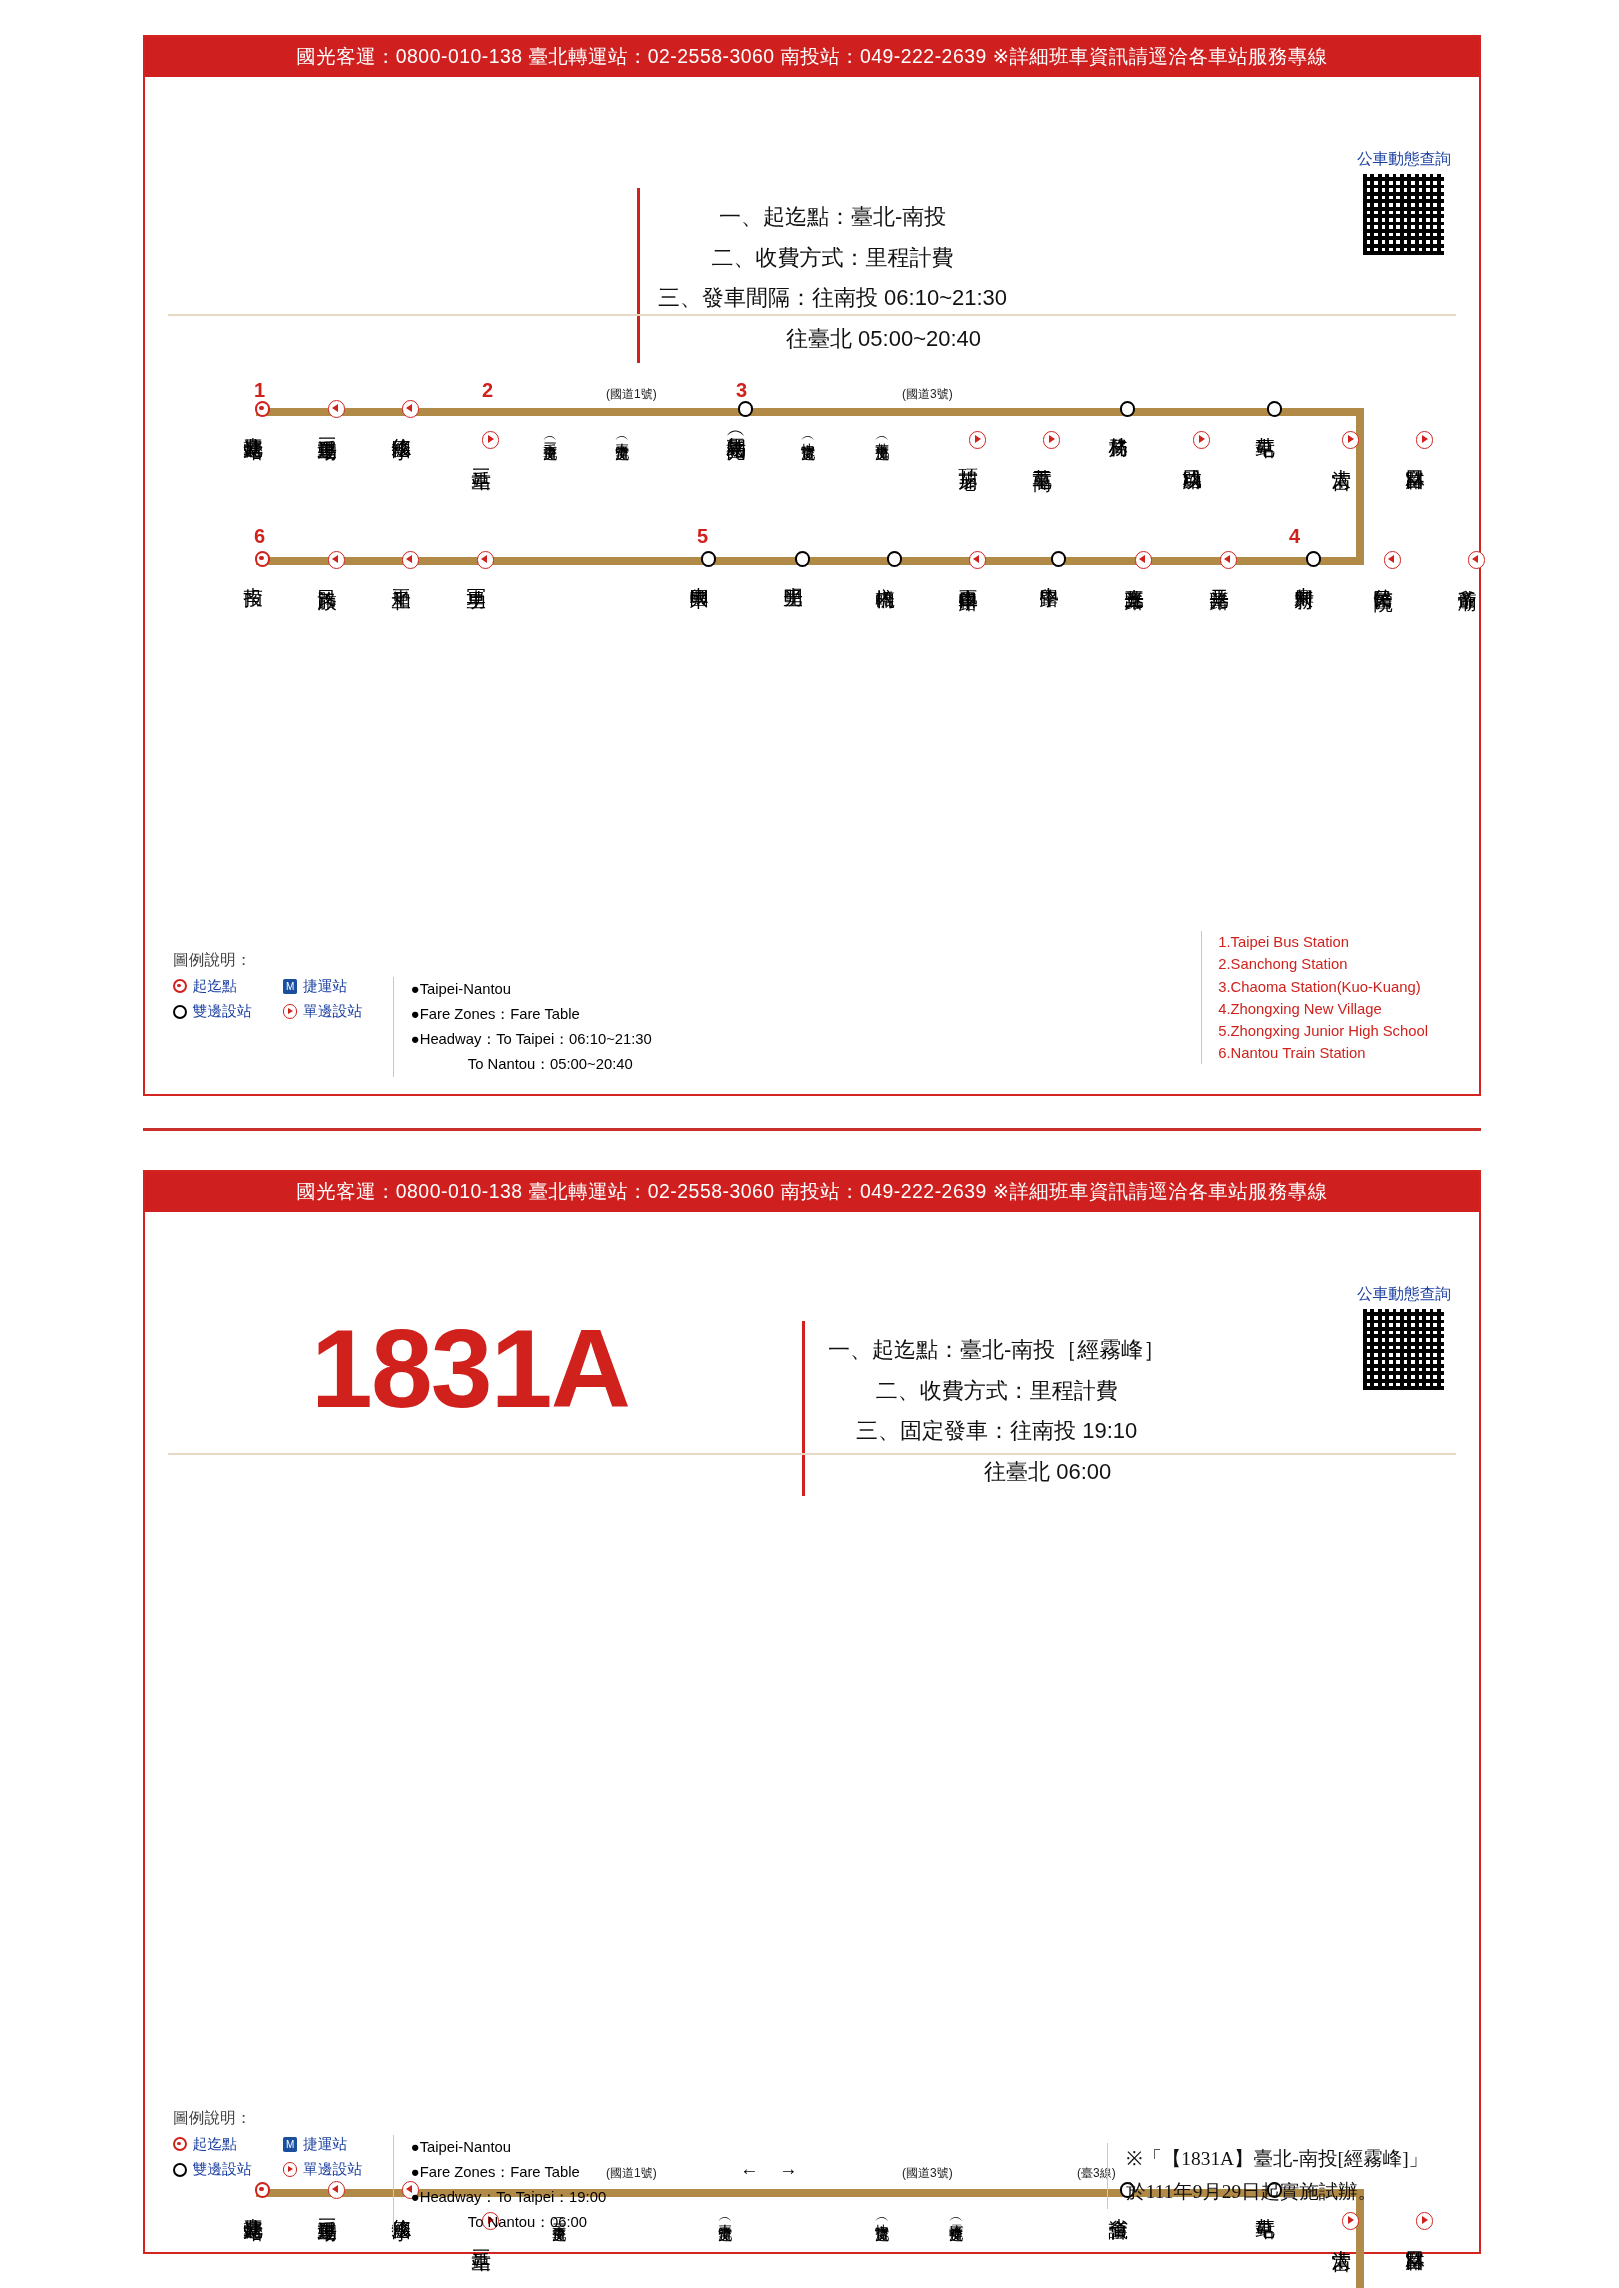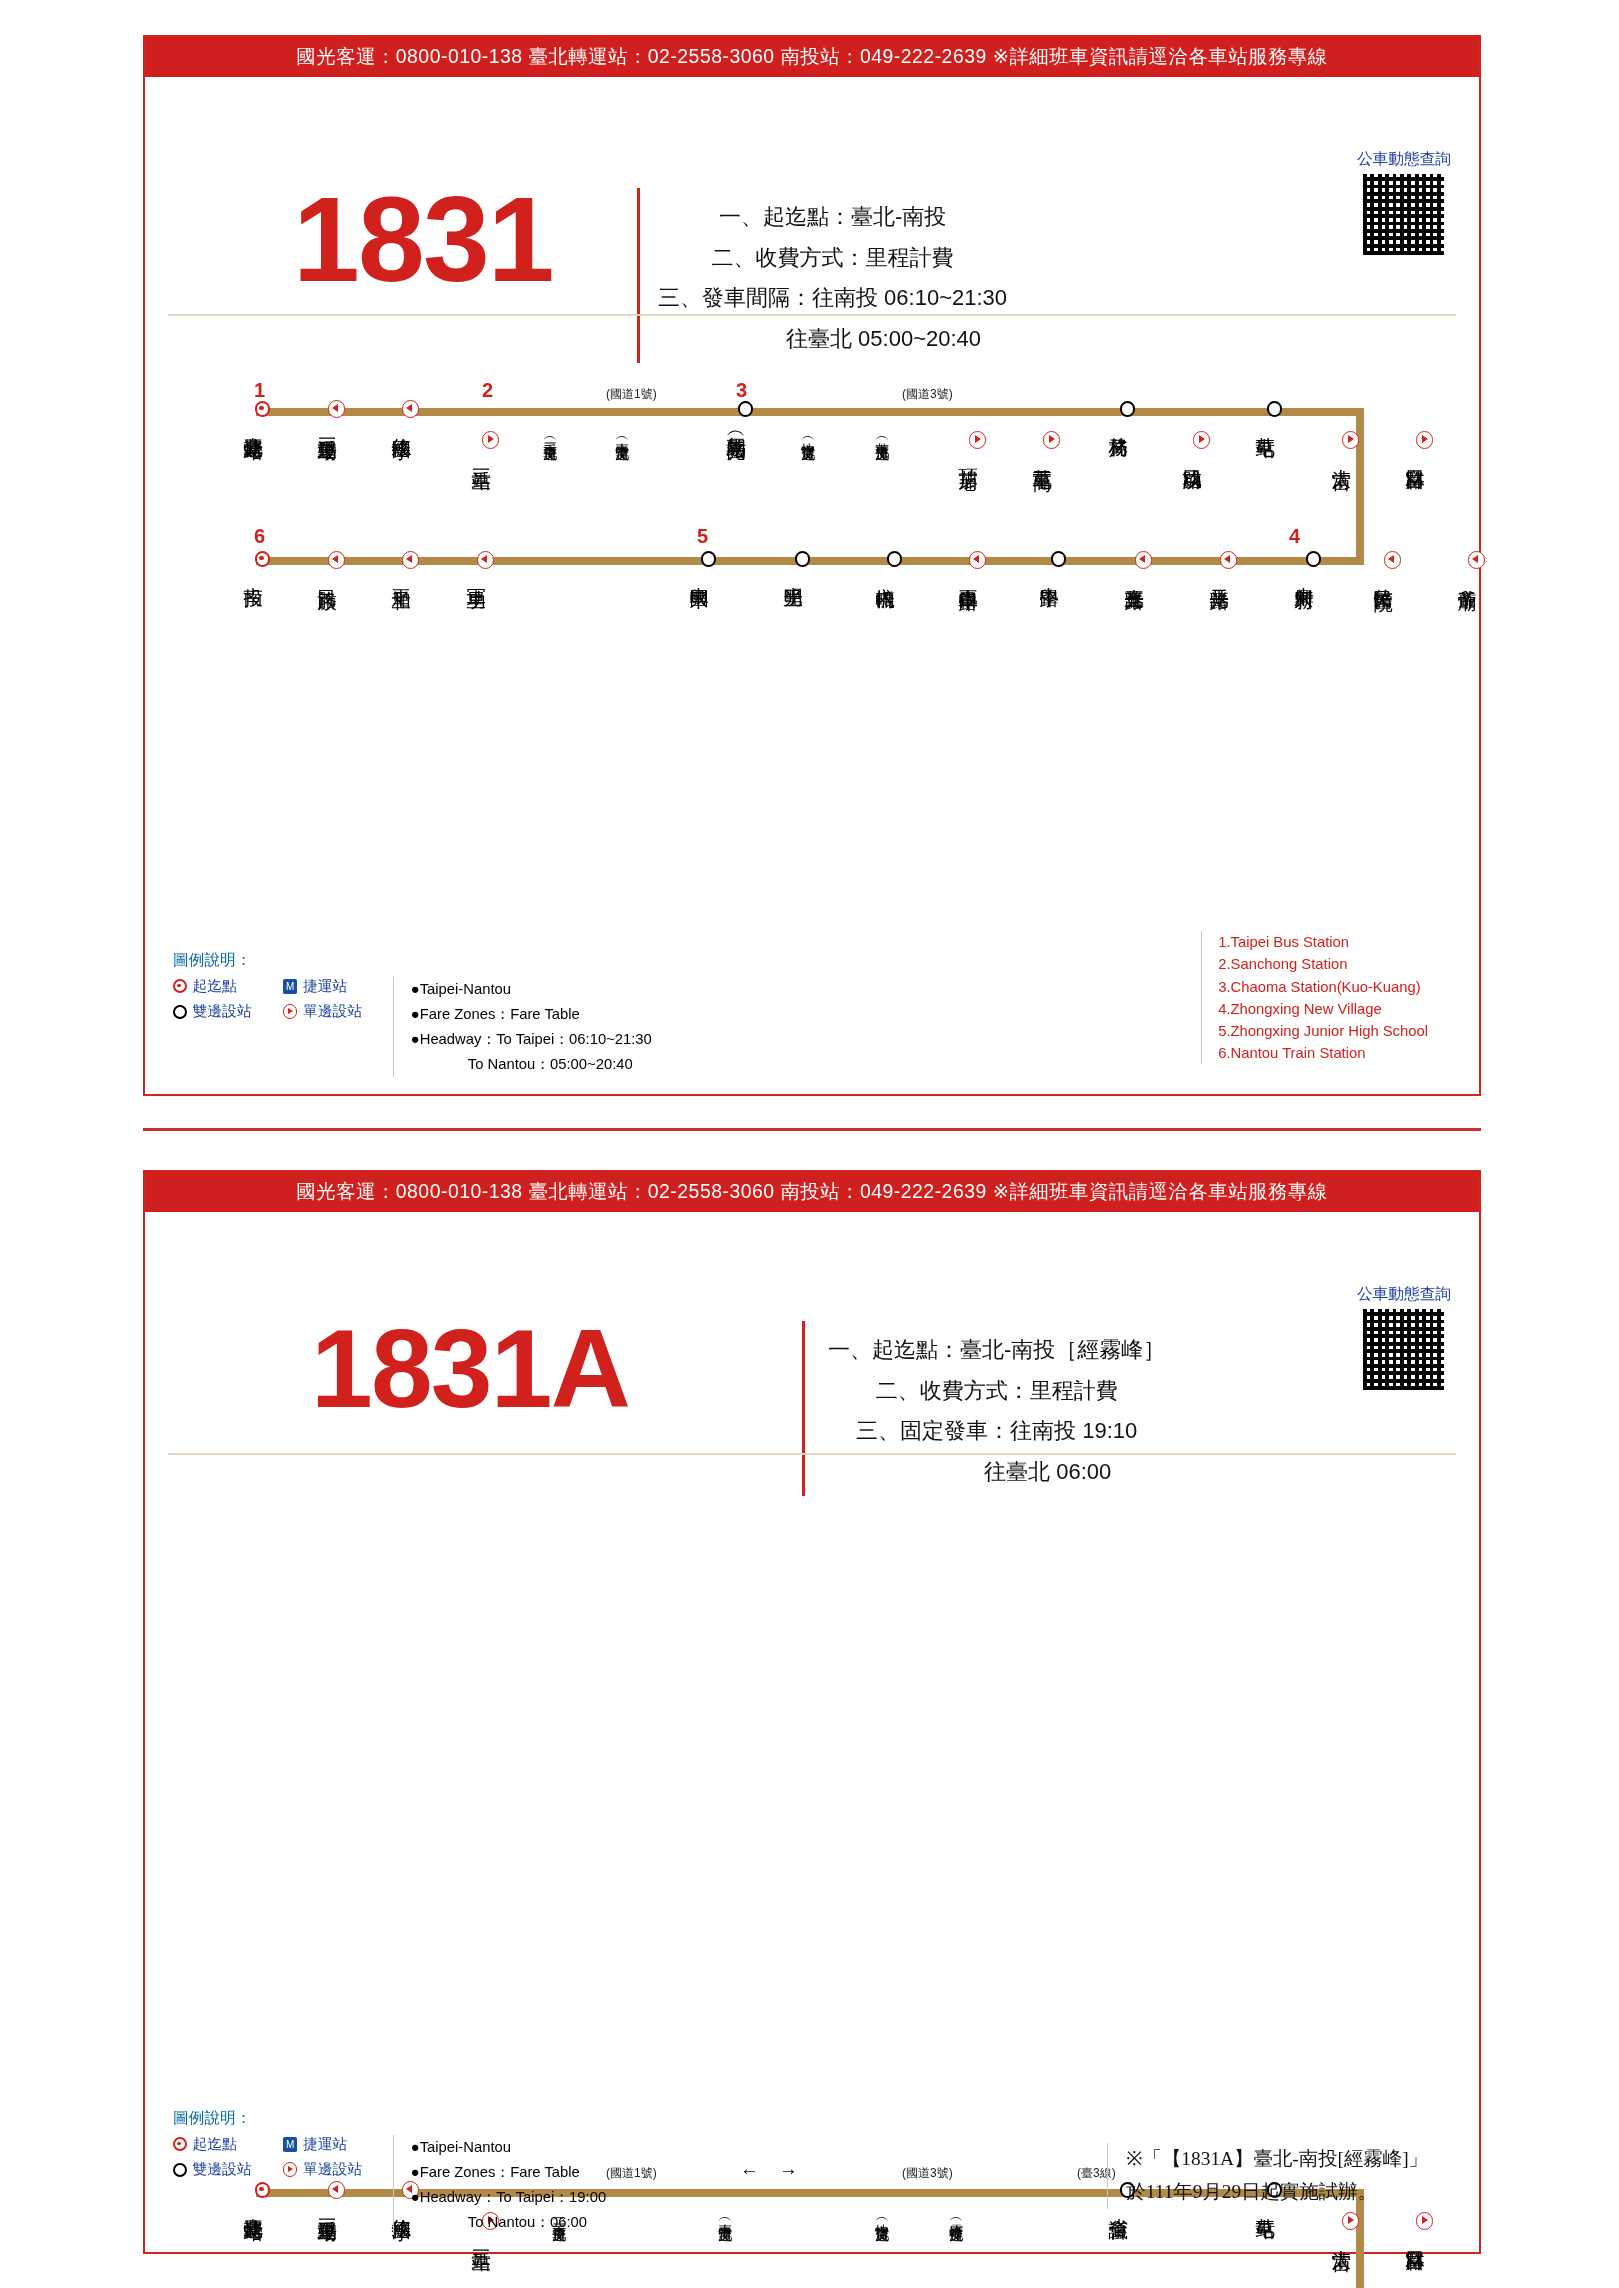--- a/index.html
+++ b/index.html
@@ -50,21 +50,21 @@
   .dot.red:after{content:"";position:absolute;left:2.8px;top:2.8px;width:4.6px;height:4.6px;border-radius:50%;background:#d0211c;}
   .tri{width:17.5px;height:17.5px;border-radius:50%;border:1.8px solid #d0211c;background:#fff;margin:0 auto;position:relative;box-sizing:border-box;}
   .tri:after{content:"";position:absolute;top:3.2px;border-top:4.2px solid transparent;border-bottom:4.2px solid transparent;}
   .tri.left:after{left:3.7px;border-right:6.5px solid #d0211c;}
   .tri.right:after{left:5.5px;border-left:6.5px solid #d0211c;}
   .num{position:absolute;color:#d0211c;font-weight:bold;font-size:20px;}
   .roadlbl{position:absolute;font-size:12px;color:#222;white-space:nowrap;}
   .arrowlr{position:absolute;font-size:18.5px;color:#000;}
 
   .legend{position:absolute;left:28px;bottom:16.6px;width:1283px;}
-  .legend-title{font-size:15.7px;color:#0369a1;margin-bottom:5.5px;}
+  .legend-title{font-size:15.7px;color:#404040;margin-bottom:5.5px;}
   .legbox{display:flex;gap:31px;font-size:14.8px;}
   .legcol div{display:flex;align-items:center;gap:5.5px;margin-bottom:6.5px;color:#1a3fa0;}
   .legdot{width:14px;height:14px;border-radius:50%;border:2.8px solid #d0211c;box-sizing:border-box;position:relative;background:#fff;}
   .legdot:after{content:"";position:absolute;left:2.3px;top:2.3px;width:3.7px;height:3.7px;border-radius:50%;background:#d0211c;}
   .legdot.black{border-color:#000;}
   .legdot.black:after{display:none;}
   .legmrt{width:14.8px;height:14.8px;background:#1a4fa0;color:#fff;font-size:10px;display:flex;align-items:center;justify-content:center;border-radius:1.8px;}
   .legtri{width:14.8px;height:14.8px;border-radius:50%;border:1.8px solid #d0211c;position:relative;box-sizing:border-box;}
   .legtri:after{content:"";position:absolute;left:4.2px;top:2.8px;border-top:3.7px solid transparent;border-bottom:3.7px solid transparent;border-left:5.5px solid #d0211c;}
 
@@ -79,21 +79,20 @@
 <div class="page">
 
   <div class="divider"></div>
 
   <div class="card card1">
     <div class="topbar">
       <span>國光客運：0800-010-138  臺北轉運站：02-2558-3060  南投站：049-222-2639 ※詳細班車資訊請逕洽各車站服務專線</span>
     </div>
 
     <div class="headrow">
-      <div class="routeno">1831</div>
       <div class="vline"></div>
       <div class="infolist">
         <div>一、起迄點：臺北-南投</div>
         <div>二、收費方式：里程計費</div>
         <div>三、發車間隔：往南投 06:10~21:30</div>
         <div class="indent">往臺北 05:00~20:40</div>
       </div>
       <div class="qrwrap">
         <div class="qrlabel">公車動態查詢</div>
         <div class="qr"></div>

